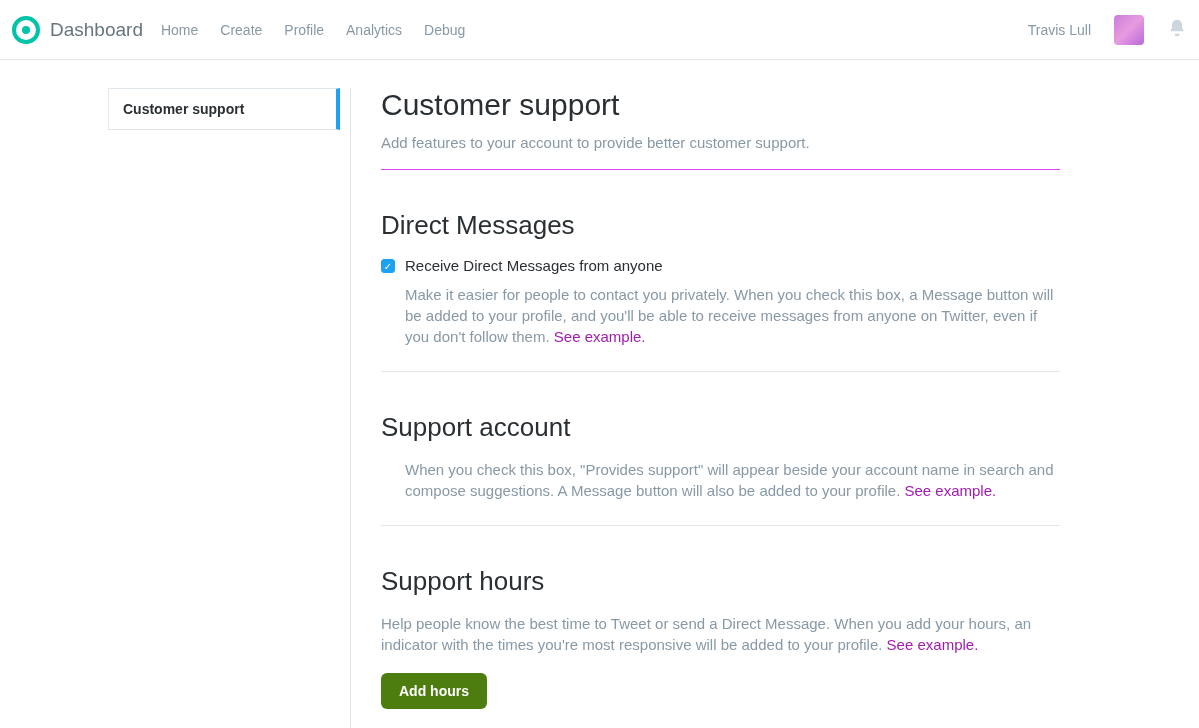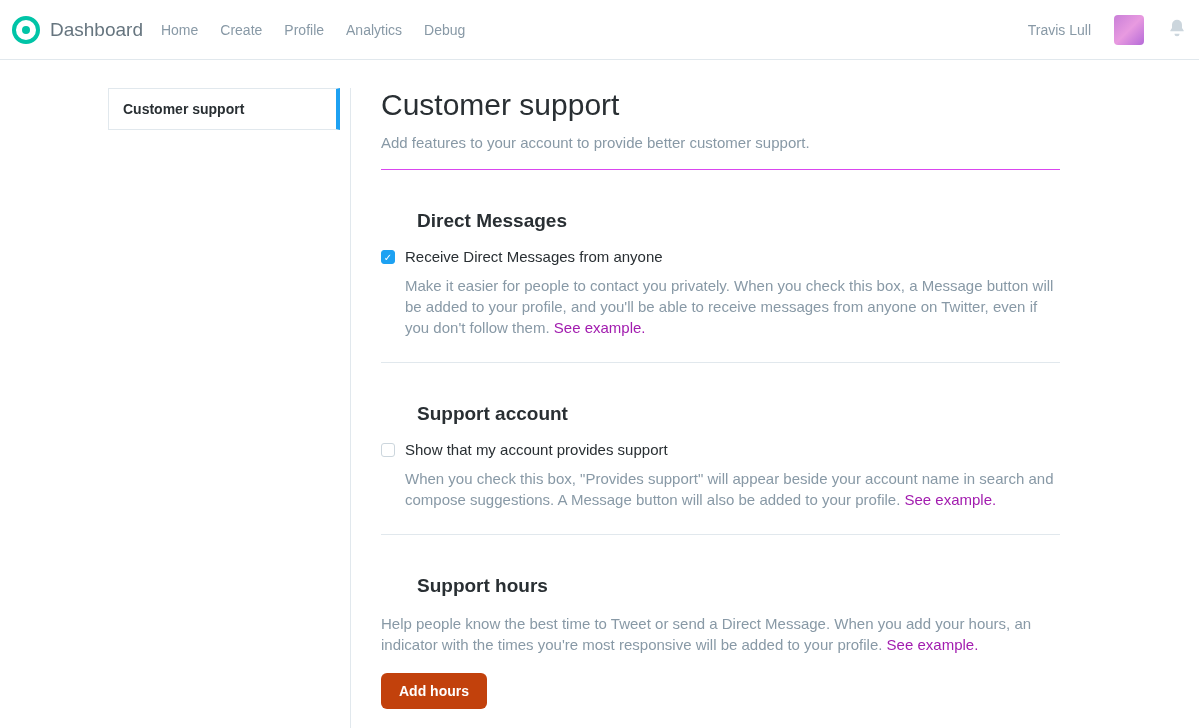--- a/index.html
+++ b/index.html
@@ -15,29 +15,29 @@
 .avatar { width: 30px; height: 30px; border-radius: 4px; background: linear-gradient(135deg,#c97fd8,#e89ae0,#b56ad8); }
 .bell { color:#ccd6dd; cursor:pointer; }
 .page { display: flex; padding-top: 28px; }
 .sidebar { width: 340px; padding-left: 108px; }
 .side-item { border: 1px solid #e1e8ed; border-right: 4px solid #1da1f2; padding: 12px 14px; font-size: 14px; font-weight: 700; color:#292f33; cursor:pointer; }
 .main { width: 720px; padding: 0 10px 40px 30px; border-left: 1px solid #e1e8ed; margin-left: 10px; min-height: 680px;}
 h1 { font-size: 30px; font-weight: 400; color:#292f33; margin-bottom: 12px; }
 .page-desc { color:#8899a6; font-size: 15px; padding-bottom: 18px; border-bottom: 1px solid #d946ef; }
 .section { padding: 40px 0 24px; border-bottom:1px solid #e1e8ed; }
 .section:last-of-type { border-bottom:none; }
-h2 { font-size: 19px; font-weight: 700; margin-bottom: 16px; margin-left: 36px; }
+h2 { font-size: 26px; font-weight: 400; margin-bottom: 16px; }
 .check-row { display:flex; align-items:flex-start; gap:10px; }
 .chk { width:14px; height:14px; border-radius:3px; border:1px solid #ccd6dd; display:inline-flex; align-items:center; justify-content:center; flex-shrink:0; margin-top:2px; cursor:pointer; }
 .chk.checked { background:#1da1f2; border-color:#1da1f2; color:#fff; font-size:10px; }
 .check-label { font-size:15px; color:#292f33; }
 .help { color:#8899a6; font-size:15px; line-height:1.4; margin-top:10px; margin-left:24px; }
 .help-noindent { margin-left:0; }
 .link { color:#a21caf; cursor:pointer; }
-.btn { background:#c2410c; color:#fff; font-size:14px; font-weight:700; padding:10px 18px; border:none; border-radius:6px; cursor:pointer; margin-top:18px; }
+.btn { background:#4d7c0f; color:#fff; font-size:14px; font-weight:700; padding:10px 18px; border:none; border-radius:6px; cursor:pointer; margin-top:18px; }
 </style>
 </head>
 <body>
 
 <div class="topbar">
   <div class="logo"></div>
   <div class="brand">Dashboard</div>
   <nav class="nav">
     <a>Home</a>
     <a>Create</a>
@@ -72,24 +72,20 @@
         <span class="check-label">Receive Direct Messages from anyone</span>
       </div>
       <p class="help">
         <span>Make it easier for people to contact you privately. When you check this box, a Message button will be added to your profile, and you'll be able to receive messages from anyone on Twitter, even if you don't follow them. </span>
         <span class="link">See example.</span>
       </p>
     </section>
 
     <section class="section">
       <h2>Support account</h2>
-      <div class="check-row">
-        <span class="chk"></span>
-        <span class="check-label">Show that my account provides support</span>
-      </div>
       <p class="help">
         <span>When you check this box, "Provides support" will appear beside your account name in search and compose suggestions. A Message button will also be added to your profile. </span>
         <span class="link">See example.</span>
       </p>
     </section>
 
     <section class="section">
       <h2>Support hours</h2>
       <p class="help help-noindent">
         <span>Help people know the best time to Tweet or send a Direct Message. When you add your hours, an indicator with the times you're most responsive will be added to your profile. </span>

